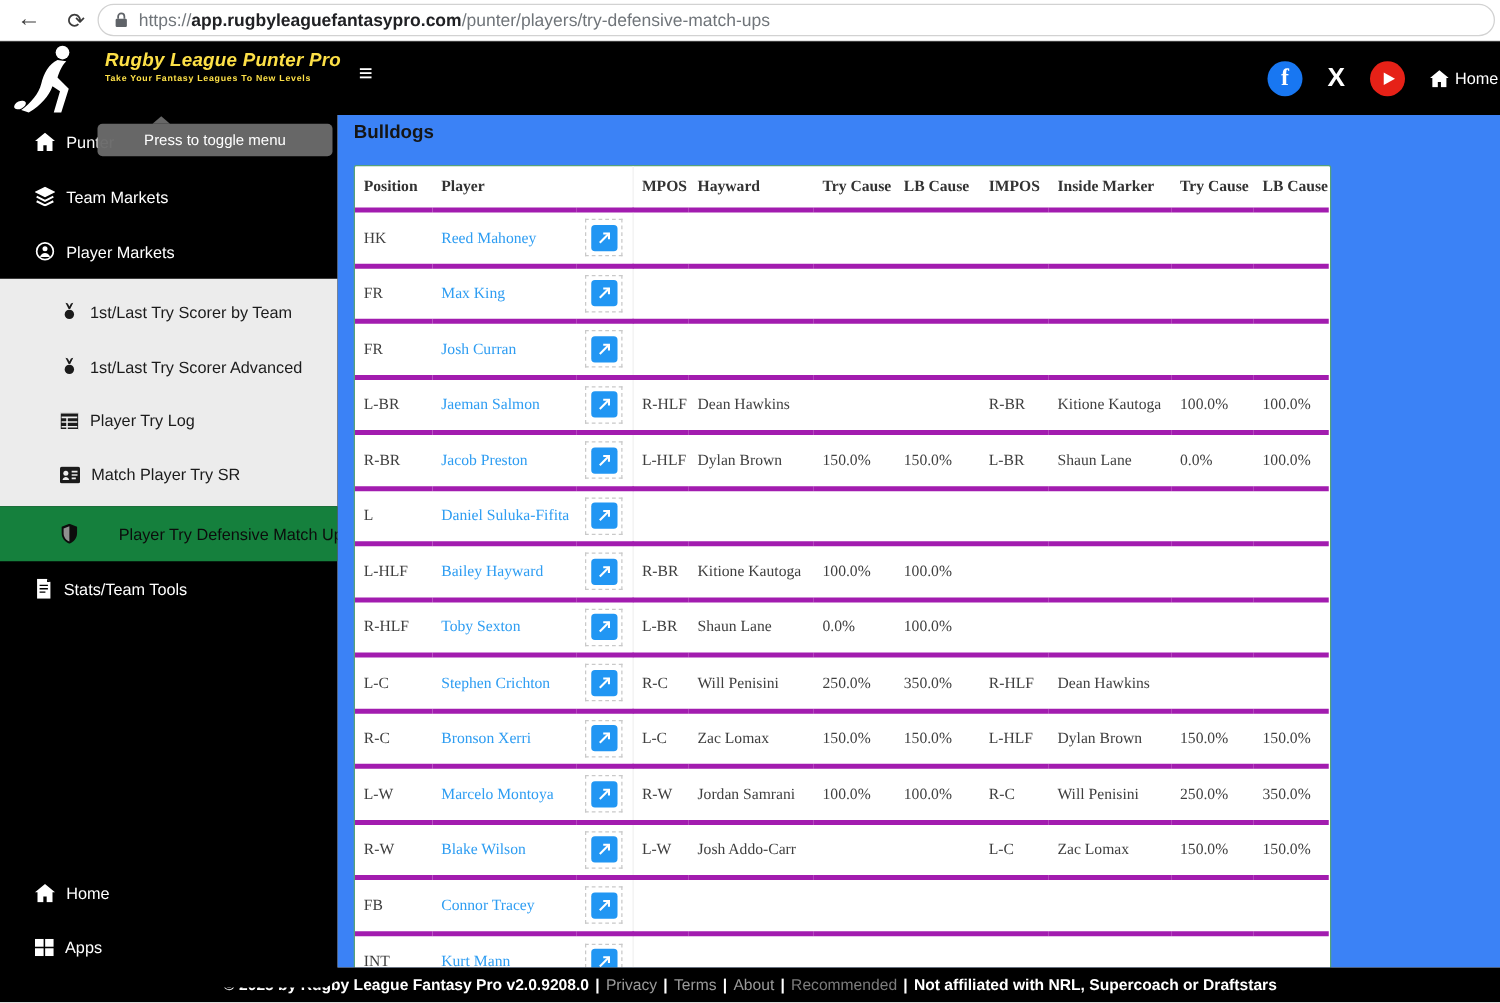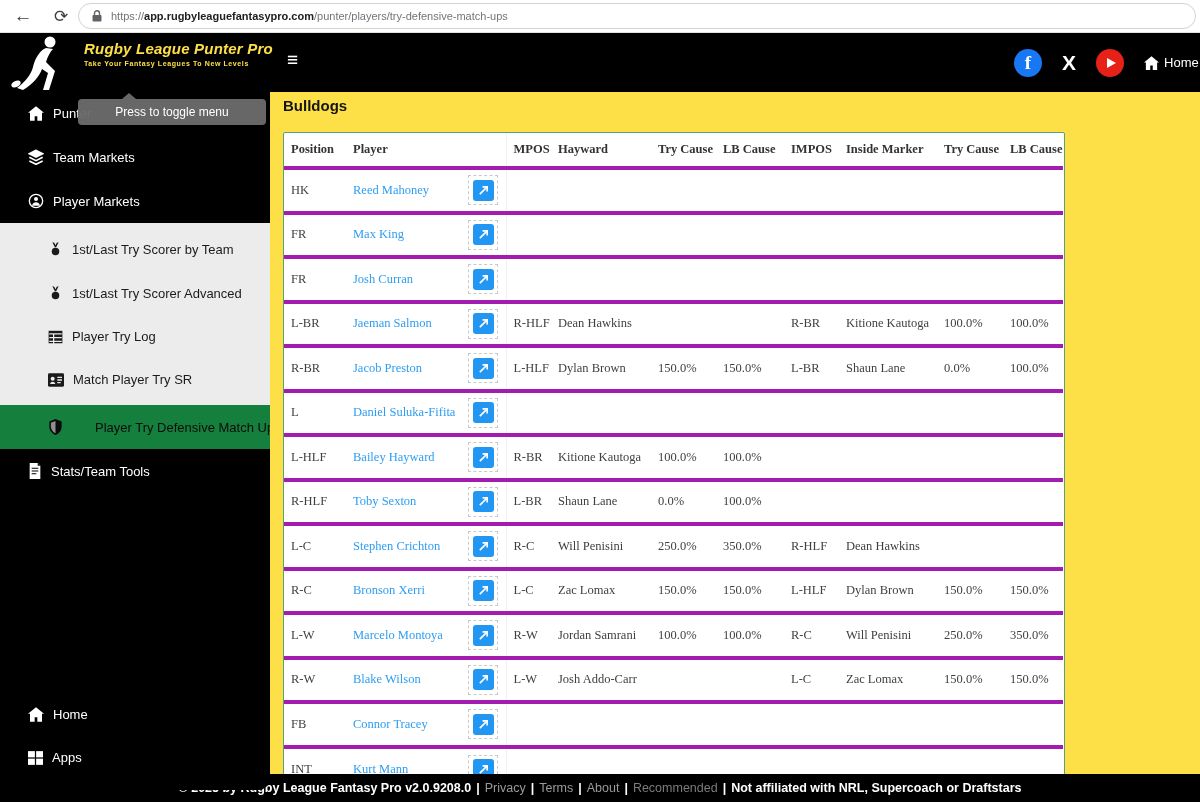--- a/index.html
+++ b/index.html
@@ -8,21 +8,21 @@
   }
   *{box-sizing:border-box;margin:0;padding:0;}
   body{font-family:"Liberation Sans",sans-serif;background:#fff;}
   .screen{position:relative;width:1200px;height:802px;overflow:hidden;background:#fff;}
 
   
   .browser-bar{position:absolute;left:0;top:0;width:1200px;height:33px;background:#fff;border-bottom:1px solid #e3e3e3;display:flex;align-items:center;}
   .nav-btn{width:30px;height:28px;display:flex;align-items:center;justify-content:center;color:#3c3c3c;font-size:19px;cursor:pointer;}
   .nav-btn.reload{font-size:17px;}
   .url-pill{position:absolute;left:78px;top:3px;width:1118px;height:26px;border:1px solid #d2d2d2;border-radius:13px;display:flex;align-items:center;padding:0 12px;background:#fff;overflow:hidden;}
-  .url-text{font-size:11px;white-space:nowrap;margin-left:8px;}
+  .url-text{font-size:14px;white-space:nowrap;margin-left:8px;}
   .url-scheme,.url-path{color:#70757a;}
   .url-domain{color:#202124;font-weight:700;}
 
   
   .app-header{position:absolute;left:0;top:33px;width:1200px;height:59px;background:#000;overflow:hidden;}
   .logo-mark{position:absolute;left:8px;top:2px;}
   .brand{position:absolute;left:84px;top:7px;color:#fde047;}
   .brand-title{font-size:15px;font-weight:700;font-style:italic;letter-spacing:.2px;}
   .brand-tagline{font-size:7px;font-weight:700;letter-spacing:.6px;margin-top:3px;}
   .hamburger{position:absolute;left:287px;top:17px;color:#fff;font-size:19px;cursor:pointer;line-height:1;}
@@ -40,21 +40,21 @@
   .submenu{background:#ececec;color:#1b1b1b;padding:4px 0;}
   .submenu .side-item{padding-left:48px;}
   .side-item.selected{background:#15803d;color:#0c0c0c;padding-left:48px;gap:32px;}
   .side-spacer{height:200px;}
 
   
   .tooltip{position:absolute;left:78px;top:99px;width:188px;height:26px;background:rgba(106,106,106,.97);color:#fff;font-size:12px;display:flex;align-items:center;justify-content:center;border-radius:4px;z-index:6;white-space:nowrap;}
   .tooltip::before{content:"";position:absolute;top:-6px;left:44px;border-left:7px solid transparent;border-right:7px solid transparent;border-bottom:6px solid rgba(106,106,106,.97);}
 
   
-  .main{position:absolute;left:270px;top:92px;width:930px;height:682px;background:#fde047;overflow:hidden;}
+  .main{position:absolute;left:270px;top:92px;width:930px;height:682px;background:#3b82f6;overflow:hidden;}
   .team-title{position:absolute;left:13px;top:5px;font-size:15px;font-weight:700;color:#151515;}
   .table-wrap{position:absolute;left:13px;top:40px;width:782px;border:1.5px solid var(--accent-green);border-radius:2px;background:#fff;font-family:Liberation Serif, serif;}
   table{border-collapse:collapse;table-layout:fixed;width:779px;}
   col.c1{width:62px}col.c2{width:115px}col.c3{width:45px}col.c4{width:45px}col.c5{width:100px}
   col.c6{width:65px}col.c7{width:68px}col.c8{width:55px}col.c9{width:98px}col.c10{width:66px}col.c11{width:60px}
   th{font-size:12.5px;font-weight:700;color:#333;text-align:left;padding:9px 2px 9px 7px;white-space:nowrap;}
   td{font-size:12.5px;color:#3f3f3f;padding:0 2px 0 7px;white-space:nowrap;overflow:hidden;height:44.5px;vertical-align:middle;}
   tbody tr{border-top:4px solid #a21caf;}
   td.mpos-col,th.mpos-col{border-left:1px solid #f1f1f1;}
   a.player-link{color:var(--link-blue);text-decoration:none;cursor:pointer;}

